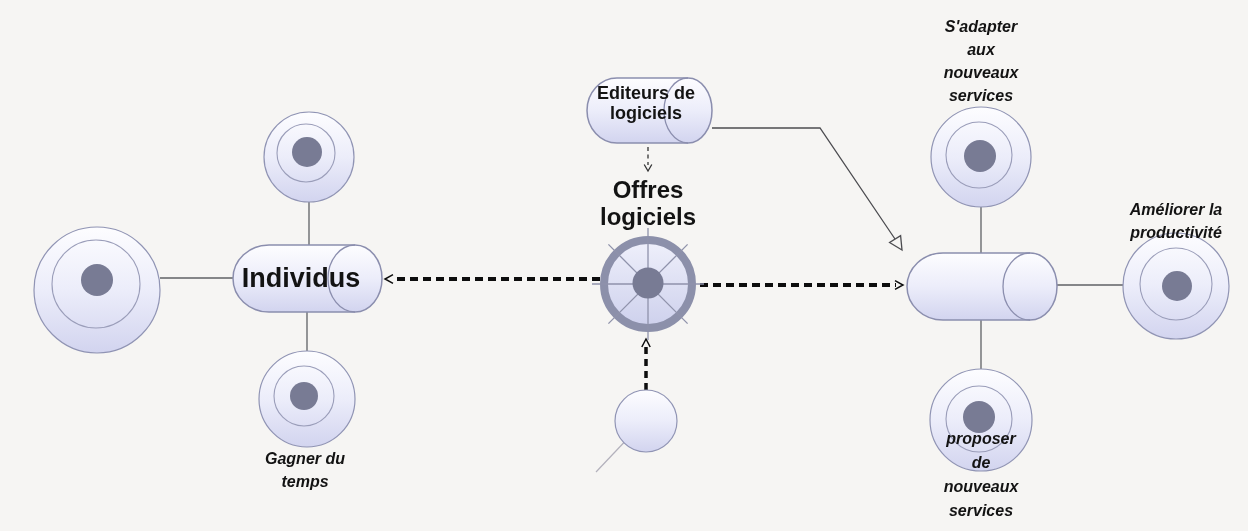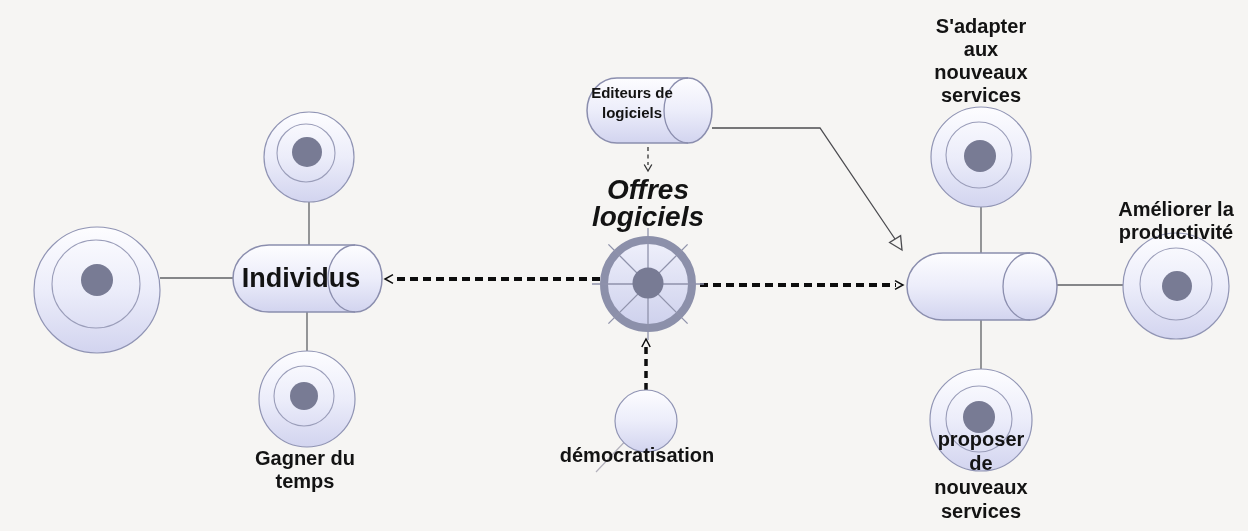--- a/index.html
+++ b/index.html
@@ -13,29 +13,29 @@
   #diagram-svg{position:absolute;left:0;top:0;}
   .lbl{
     position:absolute;
     font-weight:700;
     color:#131313;
     text-align:center;
     transform:translateX(-50%);
     white-space:nowrap;
     cursor:default;
   }
-  .lbl-sm{font-size:20px;line-height:23px;}
+  .lbl-sm{font-size:16px;line-height:23px;font-style:italic;}
   #lbl-nouvelles{left:98px;top:163px;line-height:22px;}
   #lbl-acceder{left:310px;top:42px;line-height:24px;}
   #lbl-gagner{left:305px;top:447px;}
   #lbl-sadapter{left:981px;top:15px;}
   #lbl-ameliorer{left:1176px;top:198px;}
   #lbl-proposer{left:981px;top:427px;line-height:24px;}
-  #lbl-editeurs{left:632px;top:83px;font-size:15px;line-height:20px;}
-  #lbl-offres{left:648px;top:176px;font-size:28px;line-height:27px;font-style:italic;}
+  #lbl-editeurs{left:646px;top:83px;font-size:18px;line-height:20px;}
+  #lbl-offres{left:648px;top:176px;font-size:24px;line-height:27px;}
   #lbl-demo{left:637px;top:443px;font-size:20px;line-height:24px;}
   #lbl-individus{left:301px;top:262px;font-size:27px;line-height:32px;}
   #lbl-entreprises{left:976px;top:271px;font-size:26px;line-height:31px;}
 </style>
 </head>
 <body>
 
 <div id="stage" style="background: rgb(246, 245, 243);">
 
   <svg id="diagram-svg" width="1248" height="531" viewBox="0 0 1248 531">
@@ -170,18 +170,17 @@
   <div class="lbl" id="lbl-editeurs">
     <div>Editeurs de</div>
     <div>logiciels</div>
   </div>
 
   <div class="lbl" id="lbl-offres">
     <div>Offres</div>
     <div>logiciels</div>
   </div>
 
-  <div class="lbl" id="lbl-demo">démocratisation</div>
 
   <div class="lbl" id="lbl-individus">Individus</div>
 
 
 </div>
 
 </body></html>

